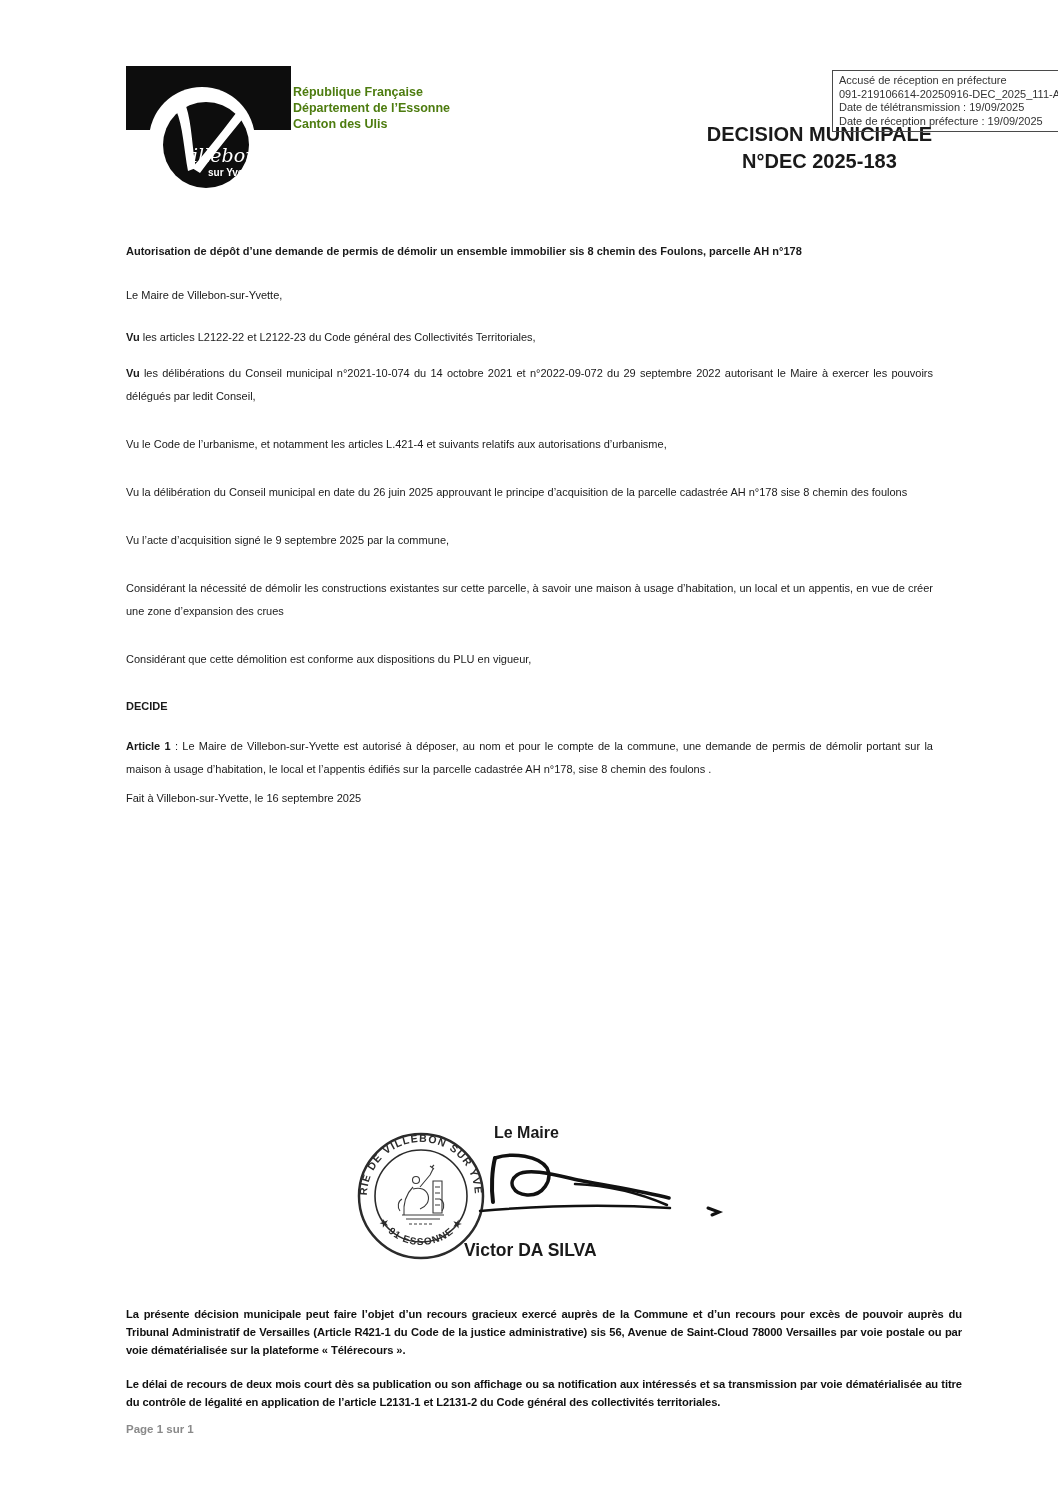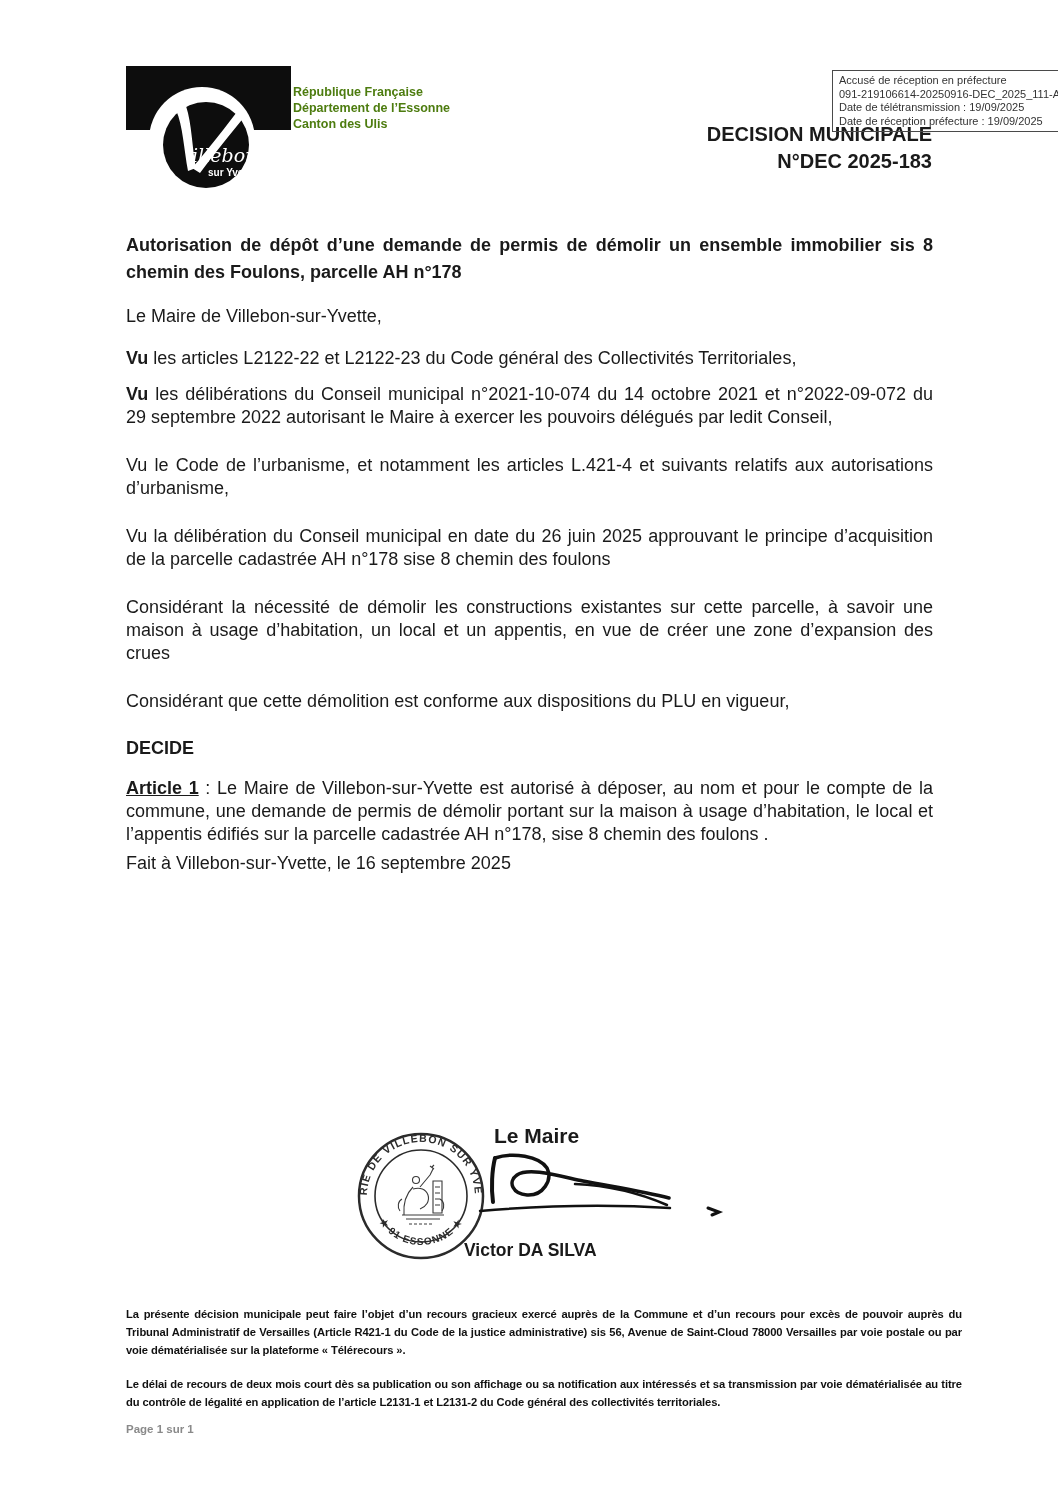--- a/index.html
+++ b/index.html
@@ -22,43 +22,43 @@
   .stamp-box {
     position:absolute; left:832px; top:70px; width:240px;
     border:1.5px solid #4a4a4a;
     padding:3px 6px;
     font-size:11px; line-height:13.5px; color:#333;
     white-space:nowrap; overflow:visible;
     background:transparent; z-index:3;
   }
   .doc-title {
     position:absolute; right:126px; top:121px;
-    text-align:right; font-weight:bold; font-size:20px; line-height:27px;
+    text-align:center; font-weight:bold; font-size:20px; line-height:27px;
     z-index:1;
   }
 
   
   .content {
-    position:absolute; left:126px; top:232px; width:807px;
-    font-size:18px; line-height:23px; text-align:justify;
+    position:absolute; left:126px; top:238px; width:807px;
+    font-size:11px; line-height:23px; text-align:justify;
   }
   .content p { margin:0 0 25px 0; }
   .subject { font-weight:bold; line-height:27px; margin:0 0 19px 0 !important; }
   .mb19 { margin-bottom:19px !important; }
   .mb13 { margin-bottom:13px !important; }
   .mb24 { margin-bottom:24px !important; }
   .mb17 { margin-bottom:17px !important; }
   .mb6  { margin-bottom:6px  !important; }
   .mb21 { margin-bottom:21px !important; }
   .mb42 { margin-bottom:42px !important; }
   .bold { font-weight:bold; }
-  .art-label { font-weight:bold; text-decoration:underline; }
+  .art-label { font-weight:bold; }
 
   
-  .sig-title { position:absolute; left:494px; top:1124px; font-weight:bold; font-size:21px; }
+  .sig-title { position:absolute; left:494px; top:1124px; font-weight:bold; font-size:16px; }
   .seal { position:absolute; left:356px; top:1131px; width:130px; height:130px; }
   .autograph { position:absolute; left:455px; top:1148px; width:560px; height:80px; }
   .sig-name { position:absolute; left:464px; top:1240px; font-weight:bold; font-size:17.5px; }
 
   
   .footer-notices {
     position:absolute; left:126px; top:1305px; width:836px;
     font-size:11.2px; font-weight:bold; line-height:18px;
     text-align:justify; letter-spacing:-0.1px; color:#111;
   }
@@ -108,20 +108,21 @@
 
     <p class="mb13"><span class="bold">Vu</span><span> les articles L2122-22 et L2122-23 du Code général des Collectivités Territoriales,</span></p>
 
     <p><span class="bold">Vu</span><span> les délibérations du Conseil municipal n°2021-10-074 du 14 octobre 2021 et n°2022-09-072 du 29 septembre 2022 autorisant le Maire à exercer les pouvoirs délégués par ledit Conseil,</span></p>
 
     <p>Vu le Code de l’urbanisme, et notamment les articles L.421-4 et suivants relatifs aux autorisations d’urbanisme,</p>
 
 
     <p>Vu la délibération du Conseil municipal en date du 26 juin 2025 approuvant le principe d’acquisition de la parcelle cadastrée AH n°178 sise 8 chemin des foulons</p>
 
+    <p>Vu l’acte d’acquisition signé le 9 septembre 2025 par la commune,</p>
 
     <p>Considérant la nécessité de démolir les constructions existantes sur cette parcelle, à savoir une maison à usage d’habitation, un local et un appentis, en vue de créer une zone d’expansion des crues</p>
 
     <p class="mb24">Considérant que cette démolition est conforme aux dispositions du PLU en vigueur,</p>
 
     <p class="bold mb17">DECIDE</p>
 
     <p class="mb6"><span class="art-label">Article 1</span><span> : Le Maire de Villebon-sur-Yvette est autorisé à déposer, au nom et pour le compte de la commune, une demande de permis de démolir portant sur la maison à usage d’habitation, le local et l’appentis édifiés sur la parcelle cadastrée AH n°178, sise 8 chemin des foulons .</span></p>
 
 

